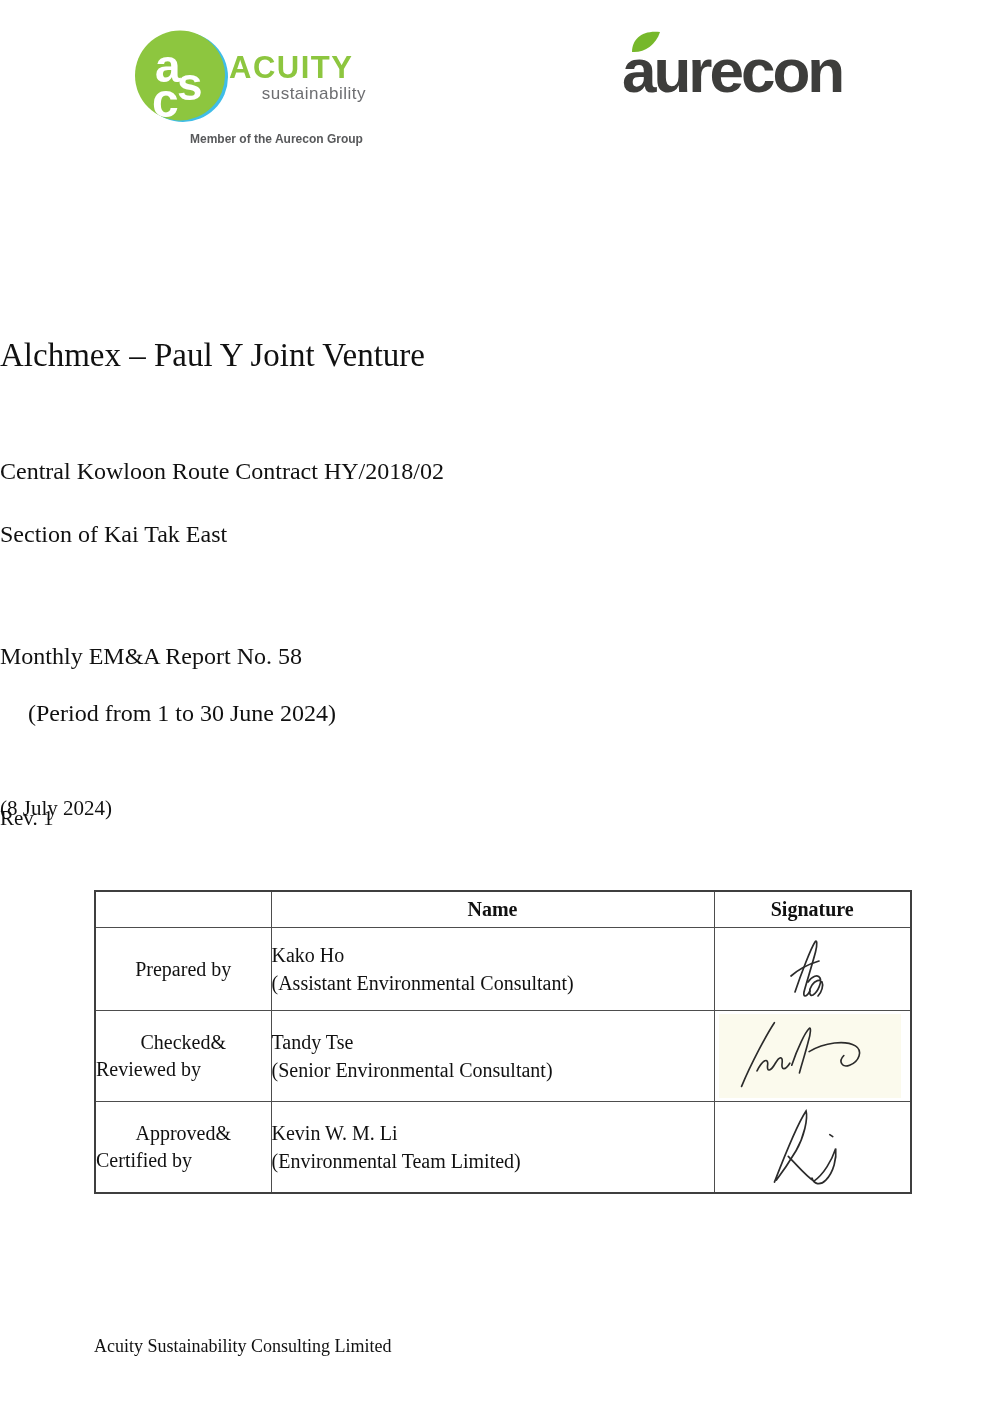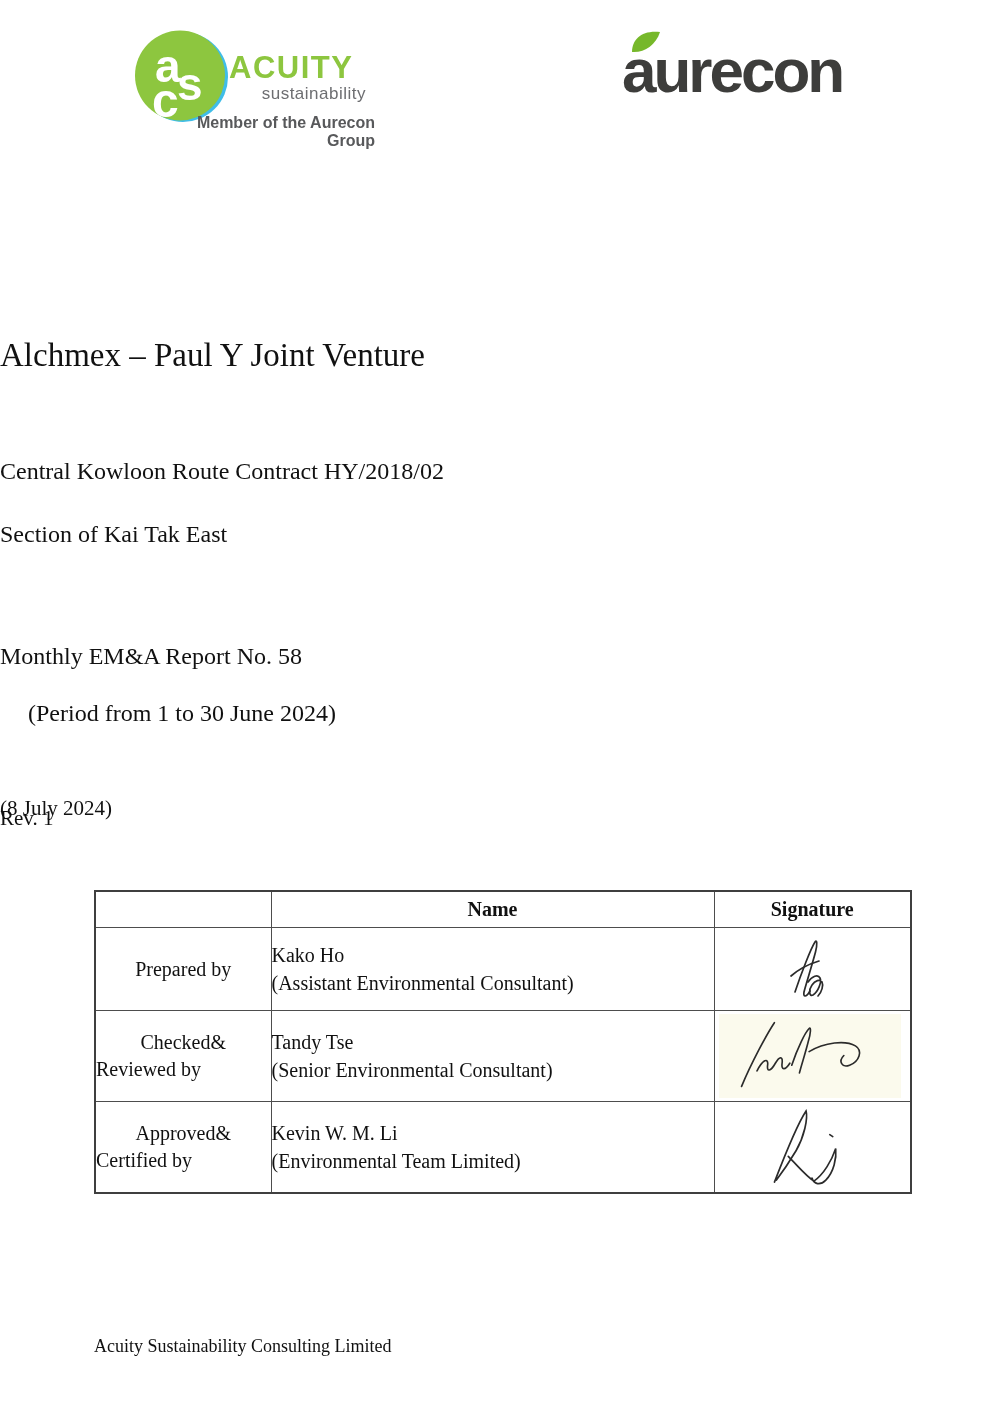--- a/index.html
+++ b/index.html
@@ -31,23 +31,23 @@
     font-family:"Liberation Sans", sans-serif;
     font-weight:bold;font-size:31px;letter-spacing:1.5px;
     color:var(--acuity-green);
   }
   .acuity-tagline{
     position:absolute;left:94px;top:56px;width:137px;text-align:right;
     font-family:"Liberation Sans", sans-serif;
     font-size:17px;letter-spacing:0.5px;color:var(--acuity-gray);
   }
   .acuity-member{
-    position:absolute;left:55px;top:86px;width:185px;text-align:right;
-    font-family:"Liberation Sans", sans-serif;
-    font-weight:bold;font-size:16px;color:var(--acuity-member-gray);
+    position:absolute;left:55px;top:104px;width:185px;text-align:left;
+    font-family:"Liberation Sans", sans-serif;
+    font-weight:bold;font-size:12px;color:var(--acuity-member-gray);
   }
   .aurecon-logo{position:absolute;left:622px;top:30px;width:275px;height:80px;}
   .aurecon-leaf{position:absolute;left:8px;top:0;width:32px;height:24px;}
   .aurecon-word{
     position:absolute;left:0;top:10px;
     font-family:"Liberation Sans", sans-serif;
     font-weight:bold;font-size:62px;letter-spacing:-3px;line-height:1;
     color:var(--aurecon-charcoal);
     text-align:right;
   }

